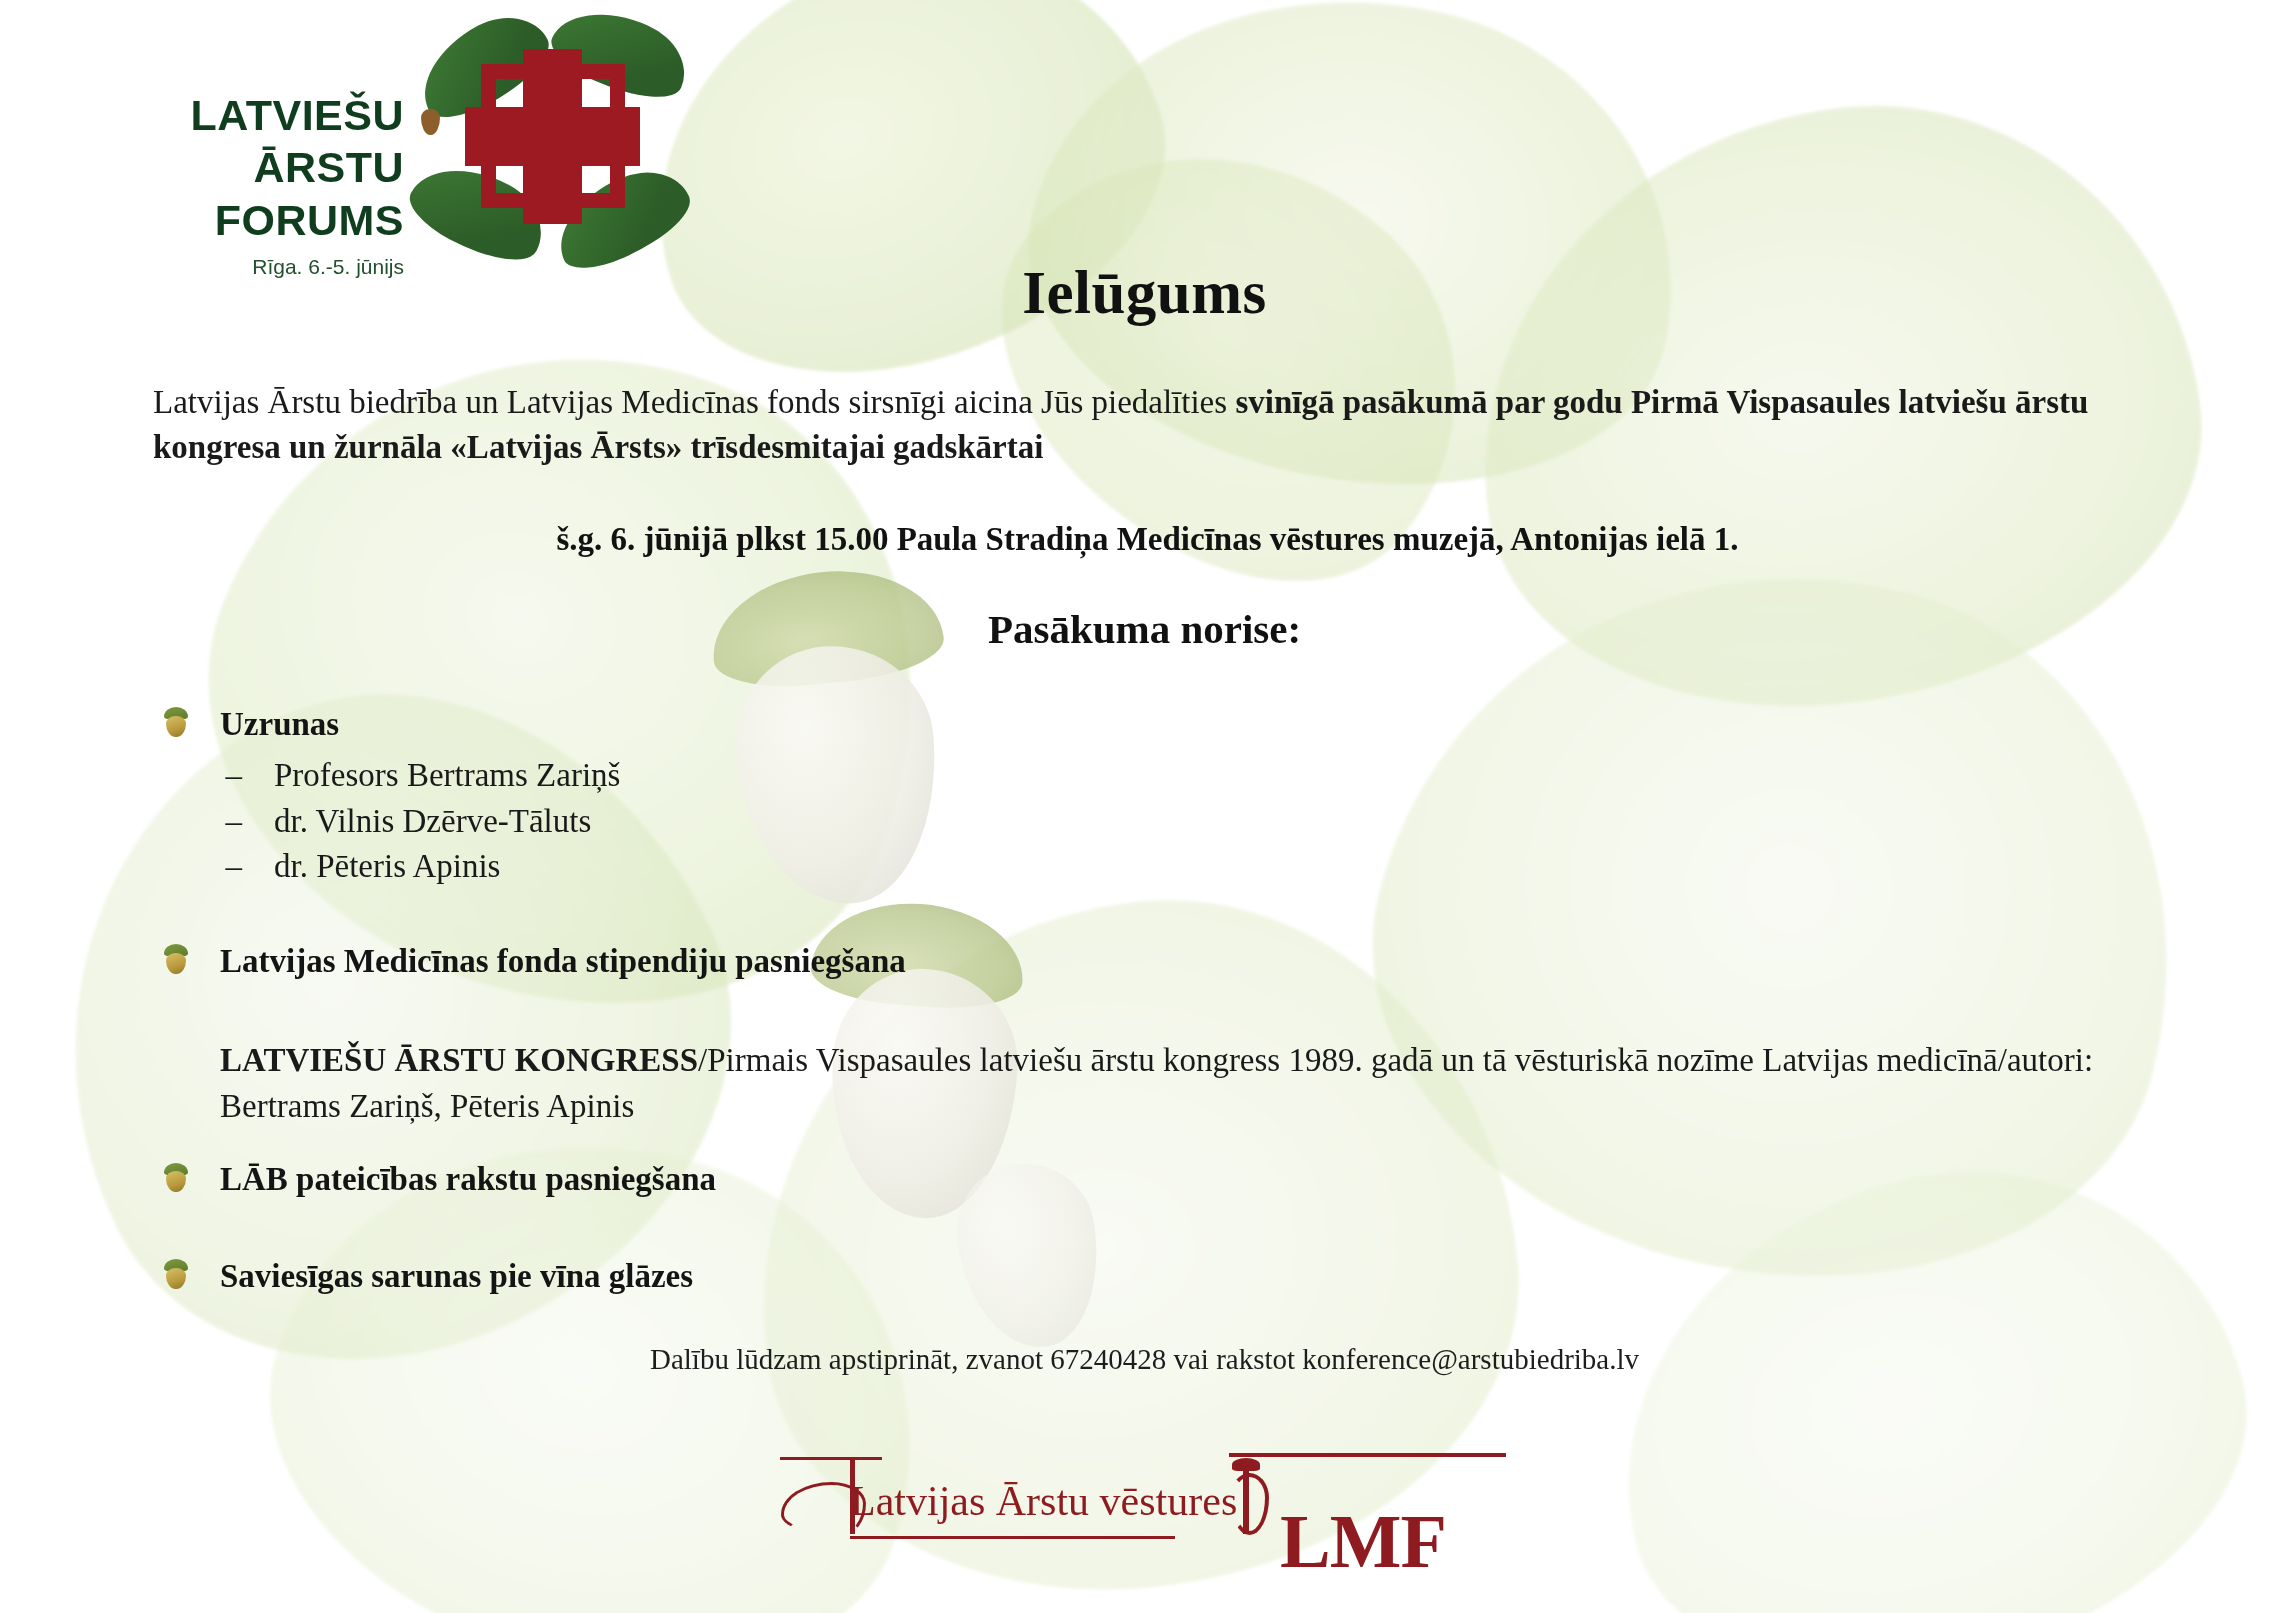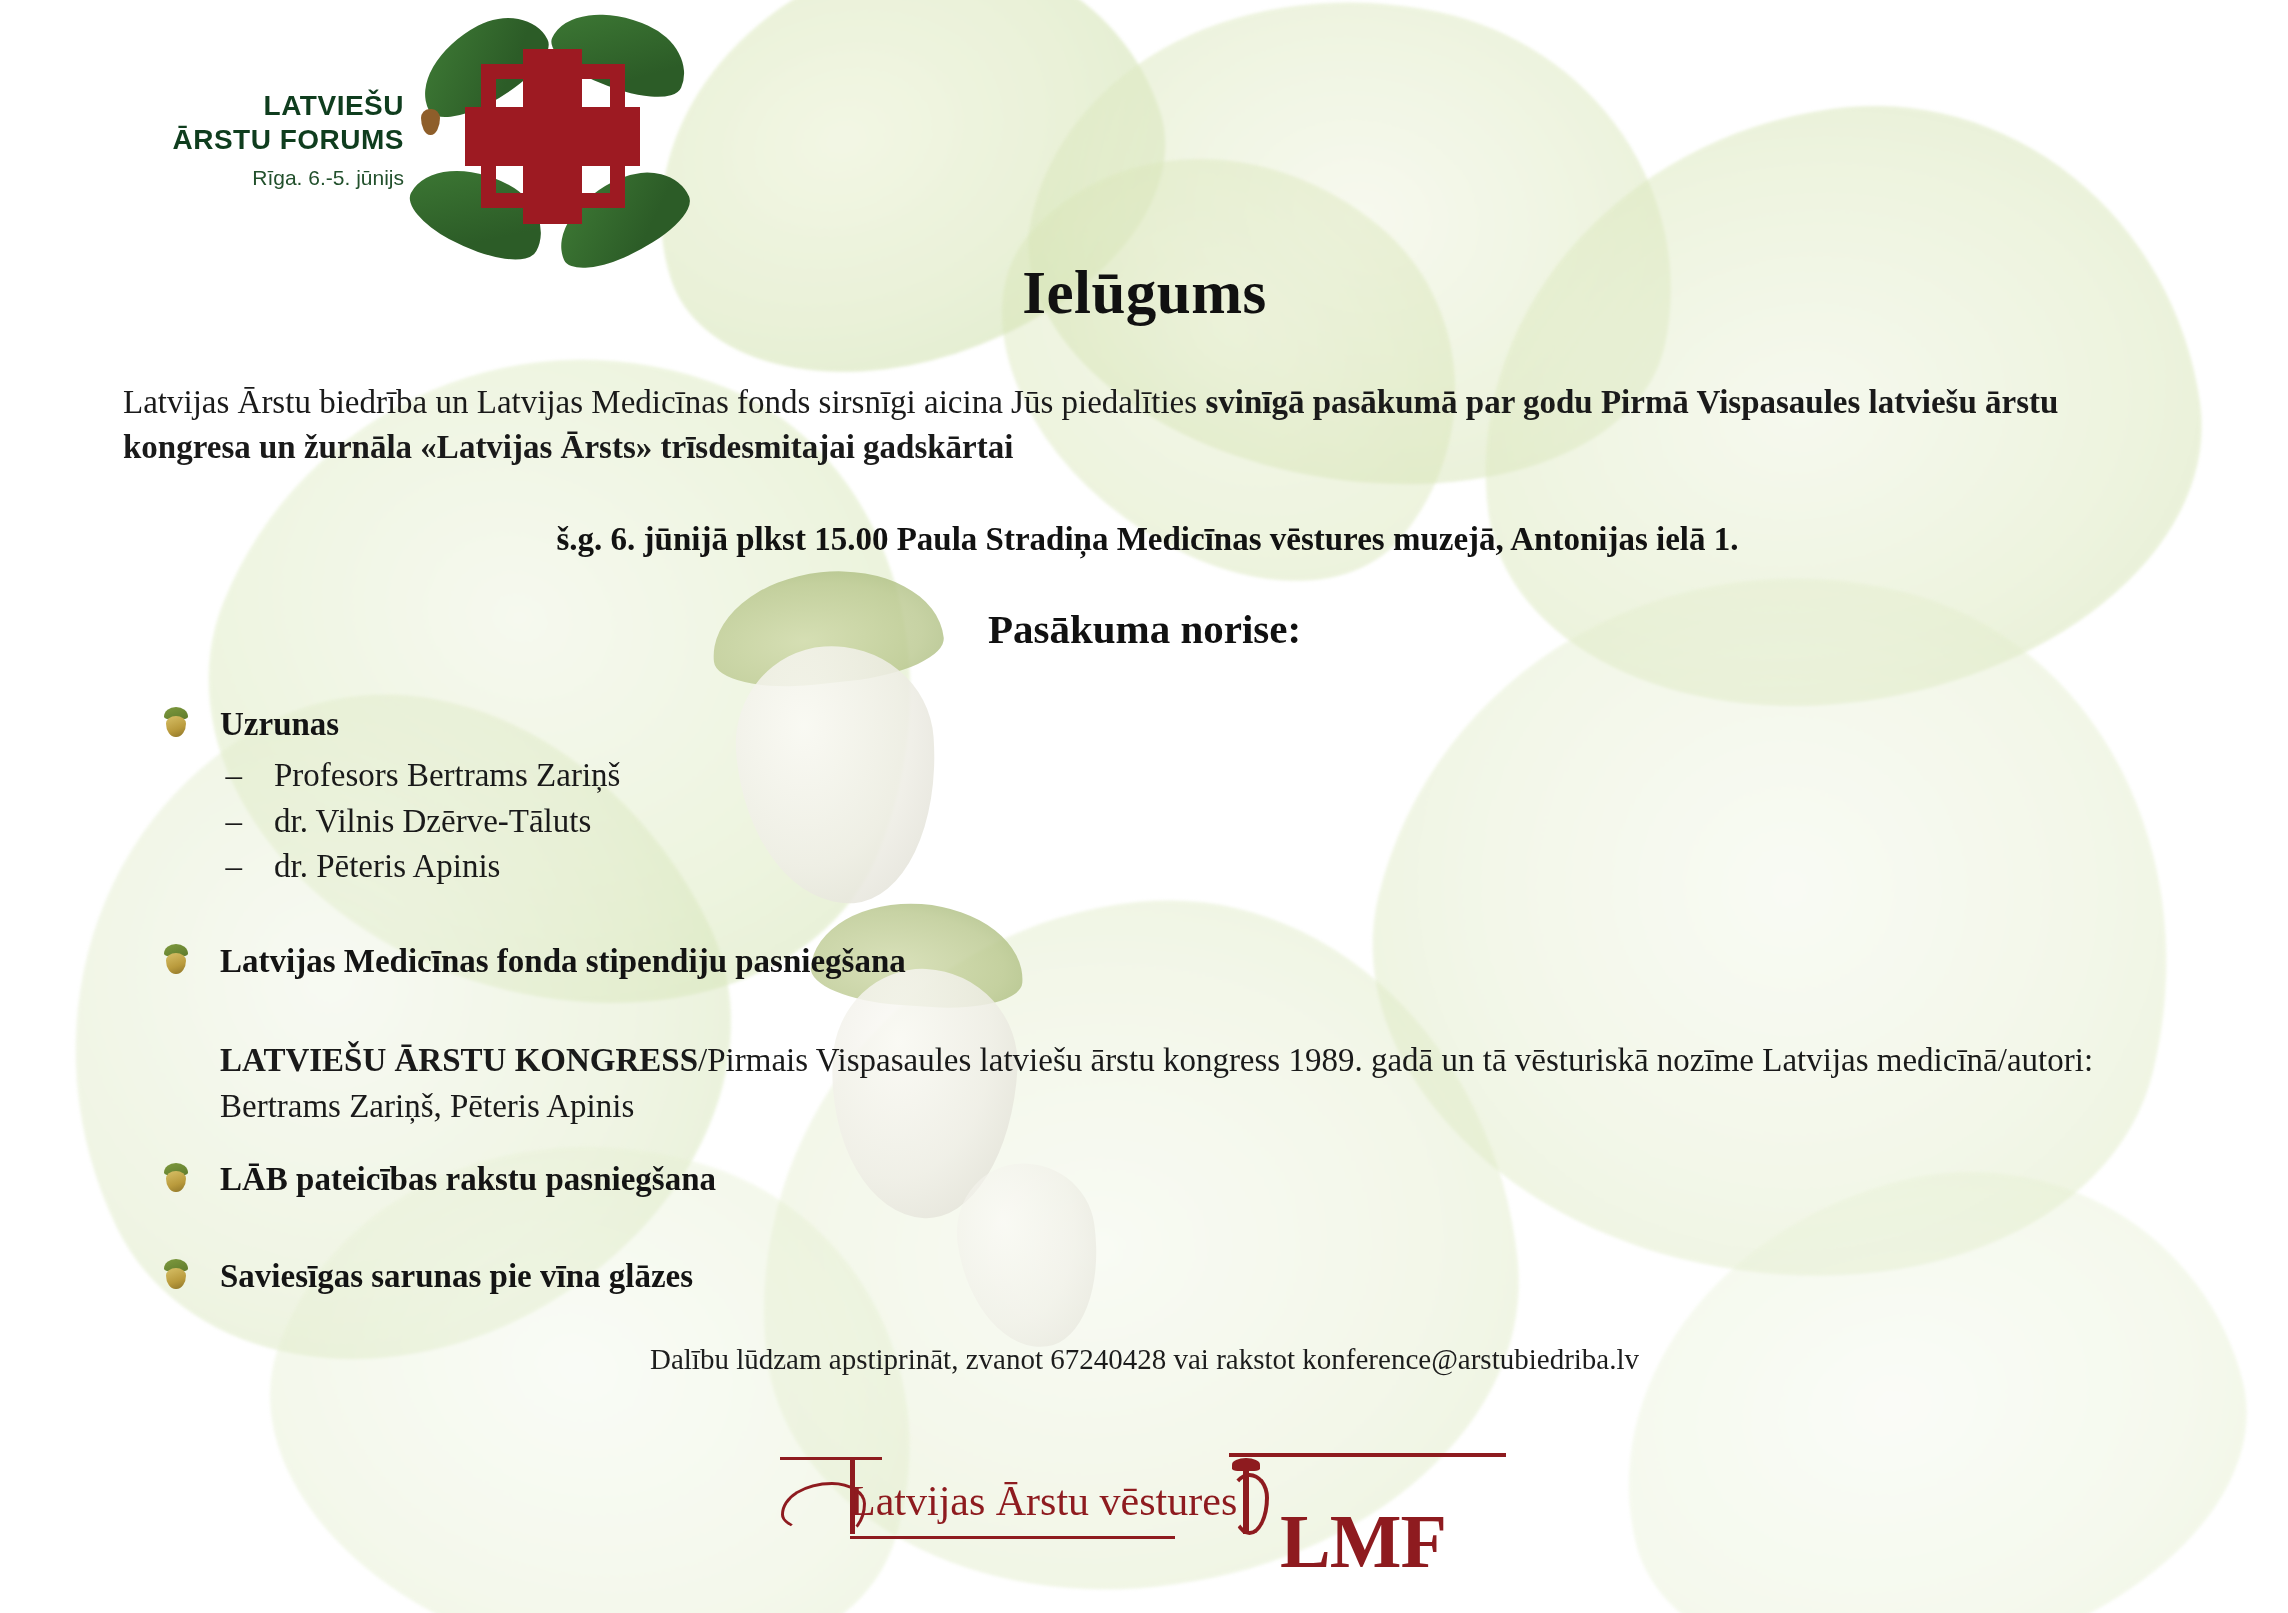--- a/index.html
+++ b/index.html
@@ -59,21 +59,21 @@
     position: absolute;
     left: 0;
     top: 72px;
     width: 295px;
     text-align: right;
     font-family: "Liberation Sans", sans-serif;
     color: #0f3d1e;
   }
   .logo-line1, .logo-line2 {
     font-weight: 700;
-    font-size: 28px;
+    font-size: 43px;
     letter-spacing: 0.5px;
     line-height: 1.22;
   }
   .logo-line3 {
     margin-top: 9.2px;
     font-size: 21px;
     font-weight: 400;
     color: #22502c;
   }
   .logo-emblem {
@@ -131,21 +131,21 @@
     top: 258px;
     width: 2289px;
     text-align: center;
     font-size: 61px;
     font-weight: 700;
     color: #111;
     letter-spacing: 0.5px;
   }
   .para-intro {
     position: absolute;
-    left: 123px;
+    left: 153px;
     top: 380px;
     width: 2021px;
     font-size: 33px;
     line-height: 1.36;
     color: #1a1a1a;
     text-align: left;
   }
   .para-intro b { font-weight: 700; }
   .para-when {
     position: absolute;

